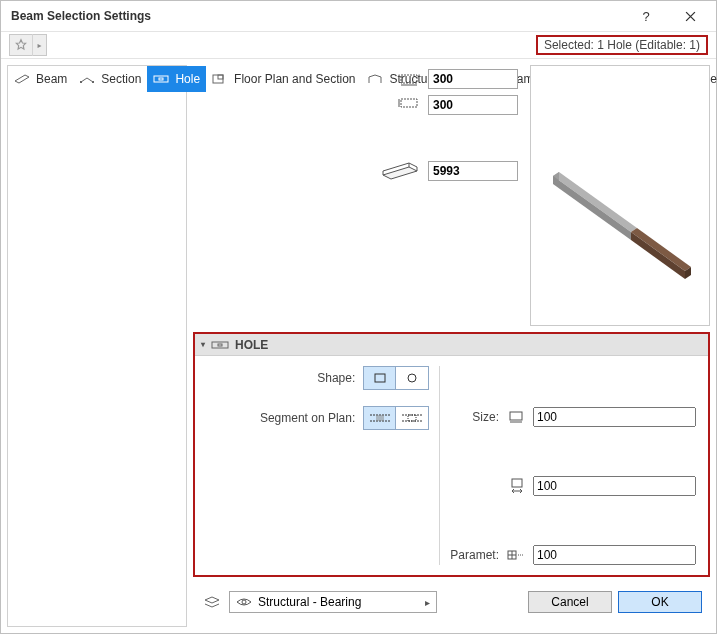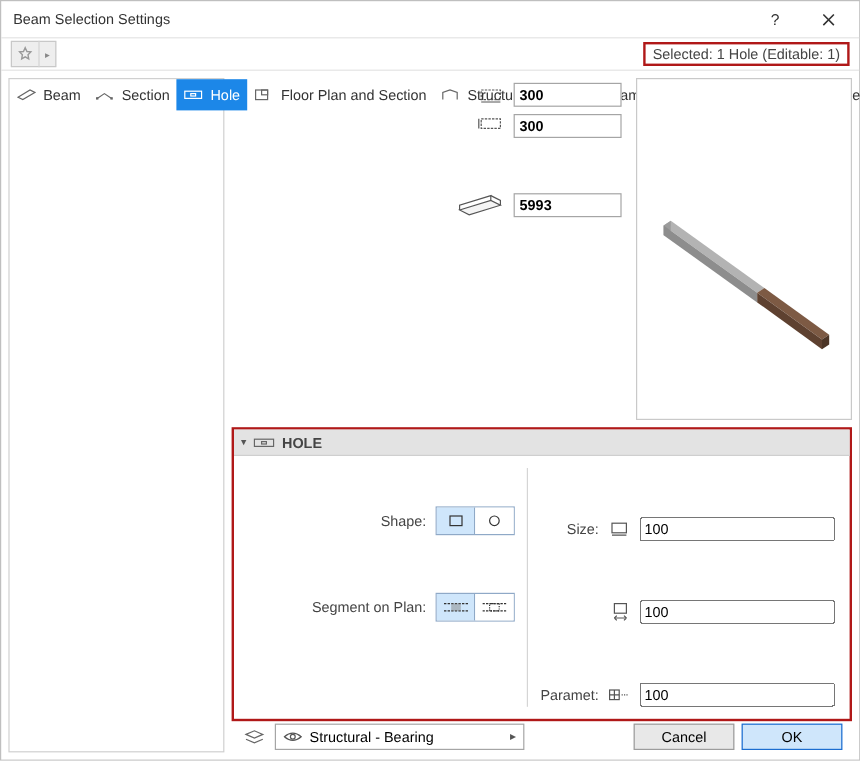--- a/index.html
+++ b/index.html
@@ -1,19 +1,19 @@
 <!DOCTYPE html>
 <html><head>
 <meta charset="utf-8">
 <style>
   * { box-sizing: border-box; font-family: "Segoe UI", Tahoma, sans-serif; font-size: 12px; }
   body { margin: 0; background: #fff; }
   .window { width: 717px; height: 634px; border: 1px solid #bfbfbf; display: flex; flex-direction: column; background: #fff; }
   .titlebar { height: 30px; display: flex; align-items: center; padding: 0 4px 0 10px; color: #333; }
-  .titlebar .title { flex: 1; }
+  .titlebar .title { flex: 1; font-weight: bold; }
   .titlebar .btn { width: 44px; height: 28px; display: flex; align-items: center; justify-content: center; color: #333; }
   .titlebar .btn.help { font-size: 13px; }
   .titlebar .btn.close svg { width: 11px; height: 11px; }
   .toolbar-row { height: 28px; display: flex; align-items: center; padding: 0 8px; border-top: 1px solid #e4e4e4; border-bottom: 1px solid #e4e4e4; }
   .fav { display:inline-flex; align-items:center; border:1px solid #c8c8c8; background:#eee; height:22px; }
   .fav .star { width:22px; height:22px; display:flex; align-items:center; justify-content:center; color:#888; }
   .fav .chev { width:14px; height:22px; display:flex; align-items:center; justify-content:center; border-left:1px solid #d4d4d4; color:#888; font-size:8px; }
   .selected-badge { margin-left: auto; border: 2px solid #b01818; padding: 1px 6px; color: #444; }
   .body { flex: 1; display: flex; padding: 6px; gap: 6px; min-height:0; }
   .sidebar { width: 180px; border: 1px solid #d0d0d0; background: #fff; display:flex; flex-direction:row; }
@@ -27,30 +27,30 @@
   .param-row { display:flex; align-items:center; justify-content:flex-end; gap:6px; margin-bottom:6px; }
   .param-row .ic { width:26px; height:18px; display:flex; align-items:center; justify-content:center; border-radius:2px; }
   .param-row input, .hole-grid input { width:90px; height:20px; border:1px solid #a5a5a5; padding:0 4px; background:#fff;font-weight:bold; }
   .preview { width:180px; border:1px solid #c9c9c9; background:#fff; display:flex; align-items:center; justify-content:center; }
   .hole-panel { border: 2px solid #b01818; margin-top:6px; }
   .hole-head { background:#e3e3e3; border-bottom:1px solid #cfcfcf; height:22px; display:flex; align-items:center; gap:6px; padding:0 6px; font-weight:bold; color:#444; }
   .hole-head .disc { font-size:8px; color:#555; }
   .hole-body { display:flex; padding:10px 12px; }
   .hole-left { flex:1; display:flex; flex-direction:column; gap:16px; border-right:1px solid #d5d5d5; padding-right:10px; }
   .hole-right { flex:1; display:flex; flex-direction:column; gap:8px; padding-left:10px; }
-  .hole-row { display:flex; align-items:center; gap:8px;margin-top:32px; }
+  .hole-row { display:flex; align-items:center; gap:8px; }
   .hole-row .lbl { flex:1; text-align:right; color:#444; }
   .seg { display:flex; border:1px solid #8fa9c7; }
   .seg .opt { width:32px; height:22px; display:flex; align-items:center; justify-content:center; border-right:1px solid #8fa9c7; background:#fff; }
   .seg .opt:last-child { border-right:none; }
   .seg .opt.sel { background:#cfe6fb; }
   .hole-right .row { display:flex; align-items:center; justify-content:flex-end; gap:6px;margin-top:41px; }
   .hole-right .row .lbl { color:#444; }
   .hole-right .ic { width:22px; height:18px; display:flex; align-items:center; justify-content:center; }
-  .footer { display:flex; align-items:center; gap:6px; padding:2px 8px; }
+  .footer { display:flex; align-items:center; gap:6px; padding:14px 8px; }
   .layer-ic { width:22px; display:flex; justify-content:center; color:#555;}
   .layer-combo { flex:0 0 208px; height:22px; border:1px solid #a5a5a5; display:flex; align-items:center; padding:0 6px; gap:6px; background:#fff; }
   .layer-combo .txt { flex:1; white-space:nowrap; overflow:hidden; text-overflow:ellipsis; }
   .layer-combo .car { color:#555; font-size:10px; }
   .footer .spacer { flex:1; }
   .btn-std { width:84px; height:22px; border:1px solid #9c9c9c; background:#e8e8e8; display:flex; align-items:center; justify-content:center; }
   .btn-ok  { width:84px; height:22px; border:1px solid #1c6dd0; background:#cfe6fb; display:flex; align-items:center; justify-content:center; }
   svg { display:block; }
 </style>
 </head>

